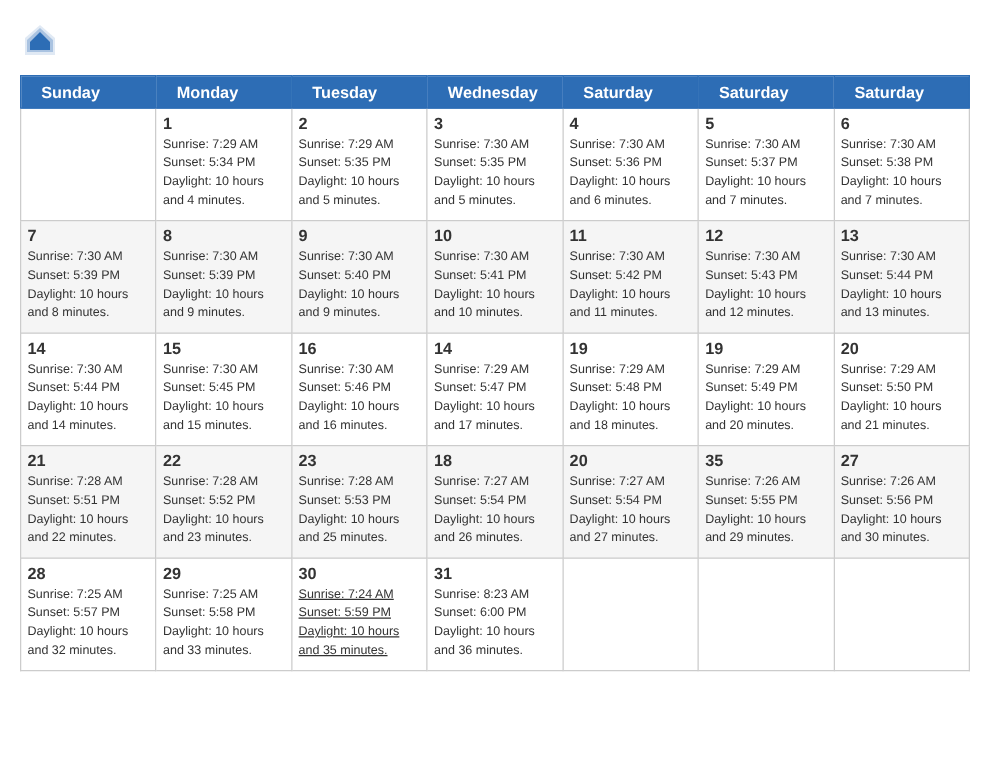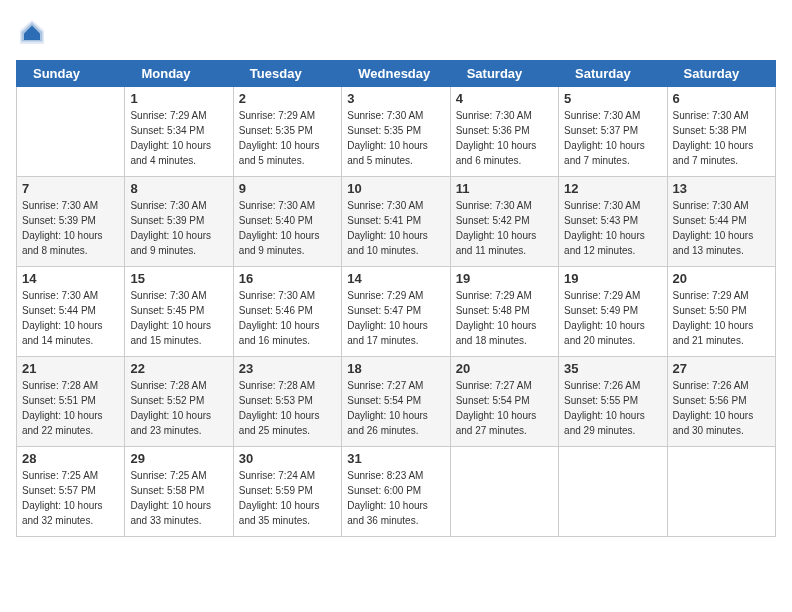--- a/index.html
+++ b/index.html
@@ -328,21 +328,21 @@
         </td>
         <td>
           <span class="day-num">29</span>
           <div class="day-info" style="white-space: pre-line;">Sunrise: 7:25 AM
 Sunset: 5:58 PM
 Daylight: 10 hours
 and 33 minutes.</div>
         </td>
         <td>
           <span class="day-num">30</span>
-          <div class="day-info" style="white-space: pre-line;">Sunrise: 7:24 AM
+          <div class="day-info" style="white-space: pre-line; text-decoration: underline;">Sunrise: 7:24 AM
 Sunset: 5:59 PM
 Daylight: 10 hours
 and 35 minutes.</div>
         </td>
         <td>
           <span class="day-num">31</span>
           <div class="day-info" style="white-space: pre-line;">Sunrise: 8:23 AM
 Sunset: 6:00 PM
 Daylight: 10 hours
 and 36 minutes.</div>

